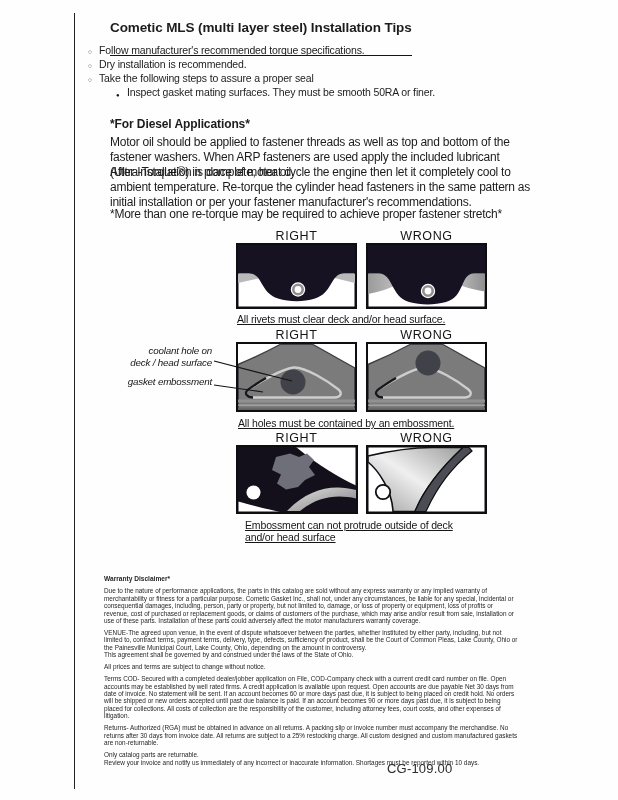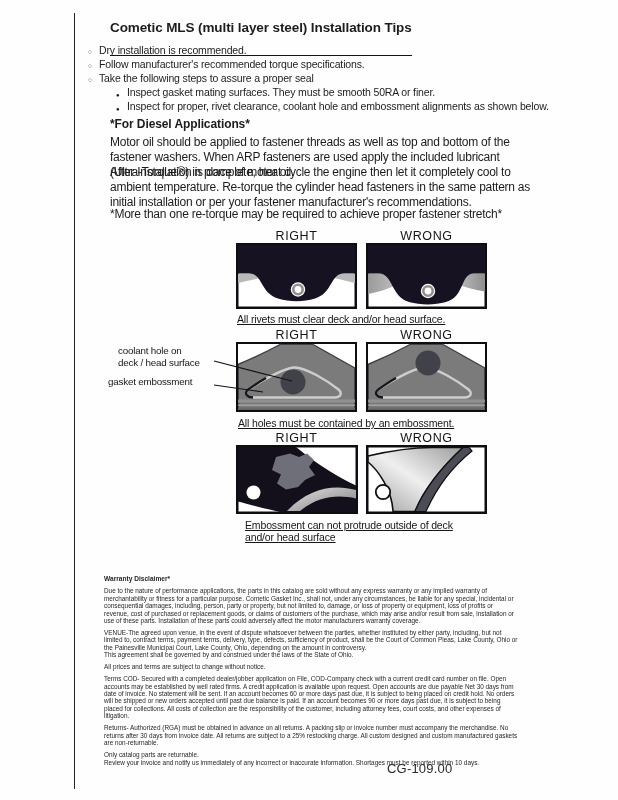--- a/index.html
+++ b/index.html
@@ -30,46 +30,45 @@
 
   #diesel-heading { left:110px; top:117px; font-size:12px; font-weight:bold; letter-spacing:-0.1px; }
   .body-para { left:110px; width:422px; font-size:12px; line-height:15px; letter-spacing:-0.25px; }
   #diesel-para-1 { top:135px; }
   #diesel-para-2 { top:165px; }
   #diesel-para-3 { top:207px; }
 
   .dlabel { width:121px; text-align:center; font-size:12.5px; letter-spacing:0.6px; color:#141414; }
   .dcaption { font-size:10.5px; letter-spacing:-0.15px; line-height:12px; color:#161616;text-decoration:underline; }
 
-  .callout { text-align:left; font-size:9.8px; line-height:11.6px; letter-spacing:-0.2px; color:#161616; }
+  .callout { text-align:right; font-size:9.8px; line-height:11.6px; letter-spacing:-0.2px; color:#161616;font-style:italic; }
   #callout-coolant { left:118px; top:345px; width:94px; }
   #callout-embossment { left:108px; top:376px; width:104px; }
 
   #leader-lines { left:0; top:0; width:618px; height:800px; pointer-events:none; }
 
   #disclaimer { left:104px; top:575px; width:415px; font-size:6.4px; line-height:7.4px; letter-spacing:0; color:#262626; }
   #disclaimer p { margin-bottom:4.6px; }
   #disclaimer p.tight { margin-bottom:0; }
   #disclaimer .dc-head { font-weight:bold; margin-bottom:5px; font-size:6.6px; }
 
   #page-code { left:387px; top:761px; font-size:13px; letter-spacing:0.2px; color:#2b2b2b; }
 </style>
 </head>
 <body>
 
 <div id="left-rule" class="abs"></div>
 
 <h1 id="doc-title" class="abs">Cometic MLS (multi layer steel) Installation Tips</h1>
 
 <div id="tips-list" class="abs">
+  <div class="tip">Follow manufacturer's recommended torque specifications.</div>
   <div class="tip">Dry installation is recommended.</div>
-  <div class="tip">Follow manufacturer's recommended torque specifications.</div>
   <div class="tip">Take the following steps to assure a proper seal</div>
   <div class="tip sub">Inspect gasket mating surfaces.  They must be smooth 50RA or finer.</div>
-  <div class="tip sub">Inspect for proper, rivet clearance, coolant hole and embossment alignments as shown below.</div>
 </div>
 
 <div id="diesel-heading" class="abs">*For Diesel Applications*</div>
 <p id="diesel-para-1" class="abs body-para">Motor oil should be applied to fastener threads as well as top and bottom of the fastener washers. When ARP fasteners are used apply the included lubricant (Ultra-Torque®) in place of motor oil.</p>
 <p id="diesel-para-2" class="abs body-para">After Installation is complete, heat cycle the engine then let it completely cool to ambient temperature. Re-torque the cylinder head fasteners in the same pattern as initial installation or per your fastener manufacturer's recommendations.</p>
 <p id="diesel-para-3" class="abs body-para">*More than one re-torque may be required to achieve proper fastener stretch*</p>
 
 <div class="abs dlabel" style="left:236px; top:229px;">RIGHT</div>
 <div class="abs dlabel" style="left:366px; top:229px;">WRONG</div>
 

